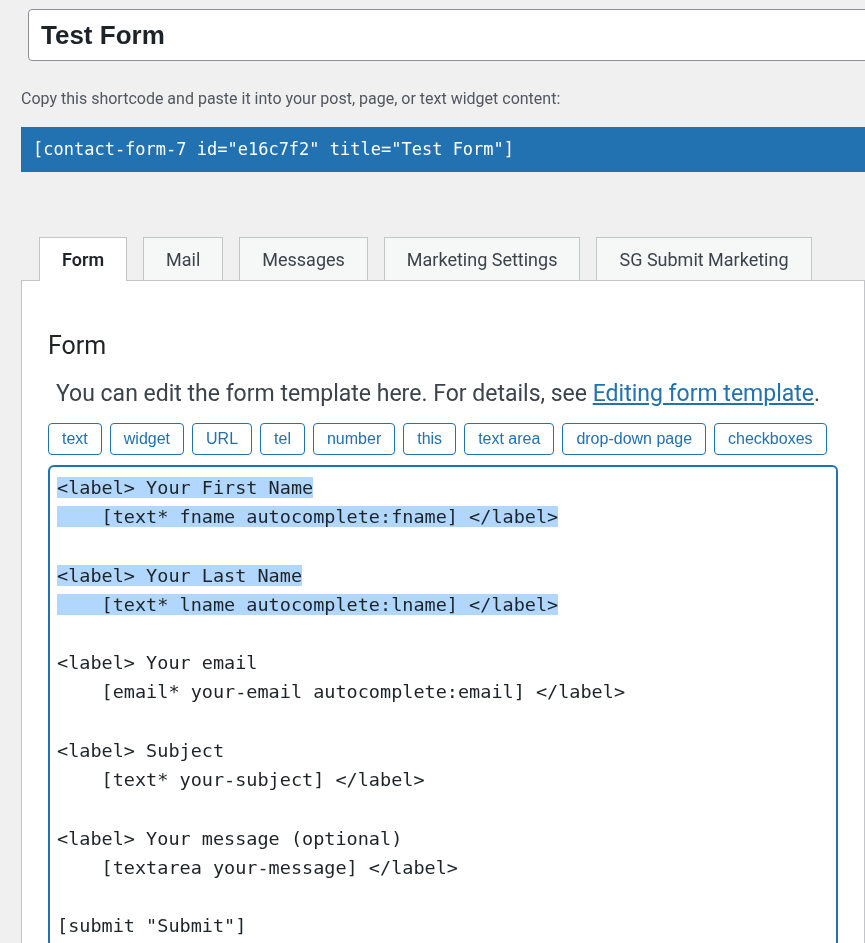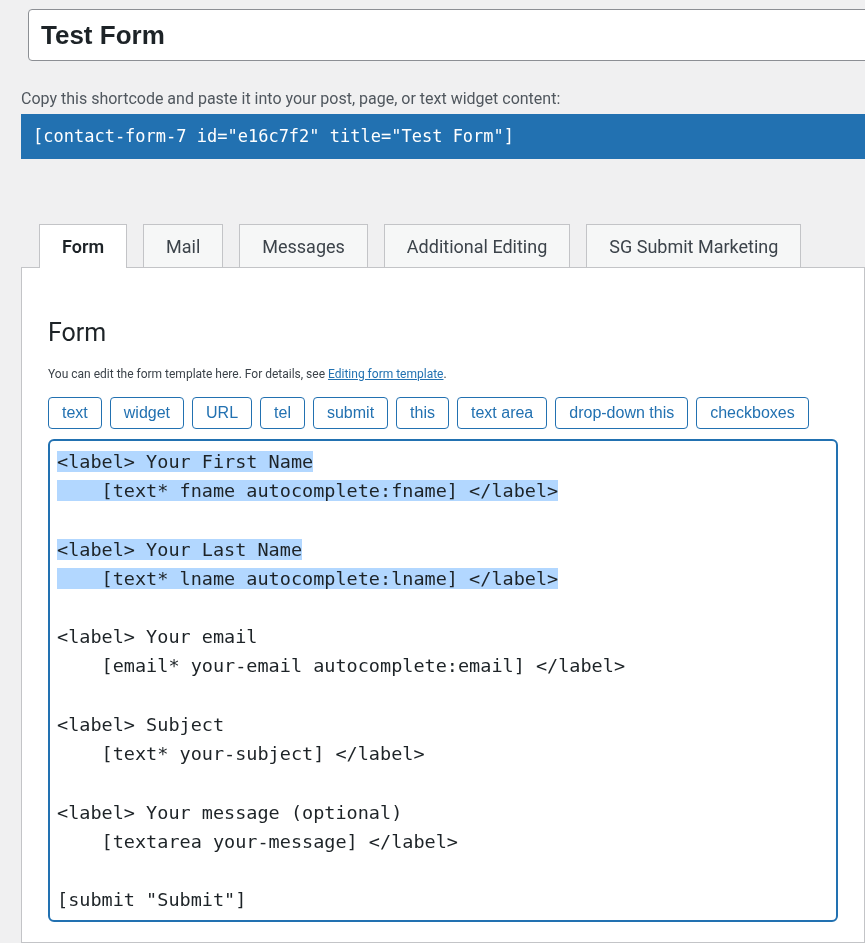--- a/index.html
+++ b/index.html
@@ -9,21 +9,21 @@
     color: #3c434a; font-size: 14px;
   }
   .wrap { width: 865px; padding: 9px 0 0 21px; }
   .title-input {
     width: 100%; height: 52px; padding: 6px 12px;
     font-size: 26px; font-weight: 700; color: #1d2327;
     border: 1px solid #8c8f94; border-radius: 4px; background: #fff;
     line-height: 1; outline: none; margin-left: 7px;
   }
   .helper {
-    display: block; margin: 28px 0 6px 0; font-size: 16px; color: #50575e;
+    display: block; margin: 28px 0 19px 0; font-size: 16px; color: #50575e;
   }
   .shortcode-box {
     background: #2271b1; color: #ffffff; padding: 11px 12px;
     font-family: ui-monospace, SFMono-Regular, Menlo, Consolas, monospace;
     font-size: 17px; line-height: 1.35; width: 100%;
   }
   .tabs-wrap { margin-top: 65px; }
   .tabs { display: flex; gap: 16px; align-items: flex-end; padding-left: 18px; }
   .tab {
     display: inline-block; padding: 11px 22px; font-size: 18px; color: #3c434a;
@@ -33,21 +33,21 @@
     background: #fff; font-weight: 600; color: #1d2327; position: relative; z-index: 2;
     border-top: 1px solid #c3c4c7;
   }
   .panel {
     border: 1px solid #c3c4c7; background: #fff; padding: 50px 26px 20px 26px; position: relative; margin-top: -1px;
   }
   
   .tab.active::after { content: ""; position: absolute; left: 0; right: 0; bottom: -1px; height: 2px; background: #fff; }
 
   .panel-title { font-size: 25px; font-weight: 400; color: #1d2327; margin: 0 0 20px 0; }
-  .panel-desc { font-size: 12px; color: #3c434a; margin: 0 0 16px 0; }
+  .panel-desc { font-size: 23px; color: #3c434a; margin: 0 0 16px 8px; }
   .panel-desc a { color: #2271b1; text-decoration: underline; }
   .tag-buttons { display: inline-flex; flex-wrap: nowrap; gap: 8px; margin: 0 0 10px 0; padding: 0; }
   .tag-btn {
     font-size: 16px; color: #2271b1; border: 1px solid #2271b1; background: #fff;
     padding: 6px 13px; border-radius: 4px; cursor: pointer; white-space: nowrap;
   }
   .editor-box {
     border: 2px solid #2271b1; border-radius: 6px; background: #fff; padding: 6px 7px; width: 100%;
     font-family: ui-monospace, SFMono-Regular, Menlo, Consolas, monospace;
     font-size: 18.5px; line-height: 1.58; min-height: 475px; overflow: hidden; color: #1d2327;
@@ -65,39 +65,39 @@
 
   <span class="helper">Copy this shortcode and paste it into your post, page, or text widget content:</span>
 
   <div class="shortcode-box">[contact-form-7 id="e16c7f2" title="Test Form"]</div>
 
   <div class="tabs-wrap">
     <div class="tabs">
       <div class="tab active">Form</div>
       <div class="tab">Mail</div>
       <div class="tab">Messages</div>
-      <div class="tab">Additional Editing</div>
+      <div class="tab">Marketing Settings</div>
       <div class="tab">SG Submit Marketing</div>
     </div>
 
     <div class="panel">
       <h2 class="panel-title">Form</h2>
       <p class="panel-desc">
         <span>You can edit the form template here. For details, see </span><a href="#">Editing form template</a><span>.</span>
       </p>
 
       <div class="tag-buttons">
         <button class="tag-btn">text</button>
         <button class="tag-btn">widget</button>
         <button class="tag-btn">URL</button>
         <button class="tag-btn">tel</button>
-        <button class="tag-btn">submit</button>
+        <button class="tag-btn">number</button>
         <button class="tag-btn">this</button>
         <button class="tag-btn">text area</button>
-        <button class="tag-btn">drop-down this</button>
+        <button class="tag-btn">drop-down page</button>
         <button class="tag-btn">checkboxes</button>
       </div>
 
       <div class="editor-box">
           <pre class="code-content"><span class="sel">&lt;label&gt; Your First Name</span>
 <span class="sel">    [text* fname autocomplete:fname] &lt;/label&gt;</span>
 <span class="sel caret-rest"></span>
 <span class="sel">&lt;label&gt; Your Last Name</span>
 <span class="sel">    [text* lname autocomplete:lname] &lt;/label&gt;</span>
 <span></span>

